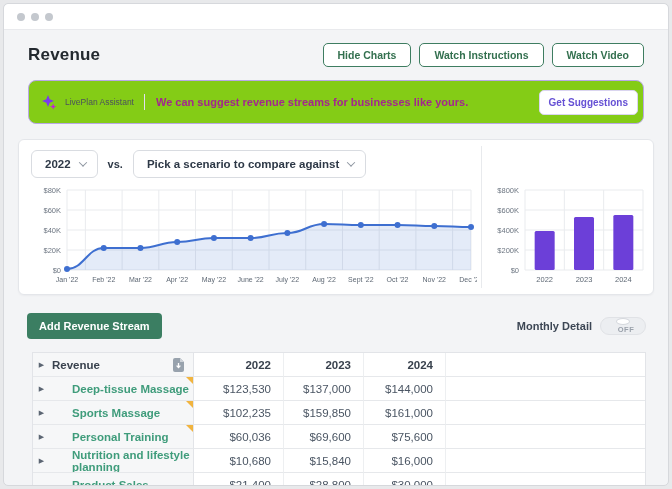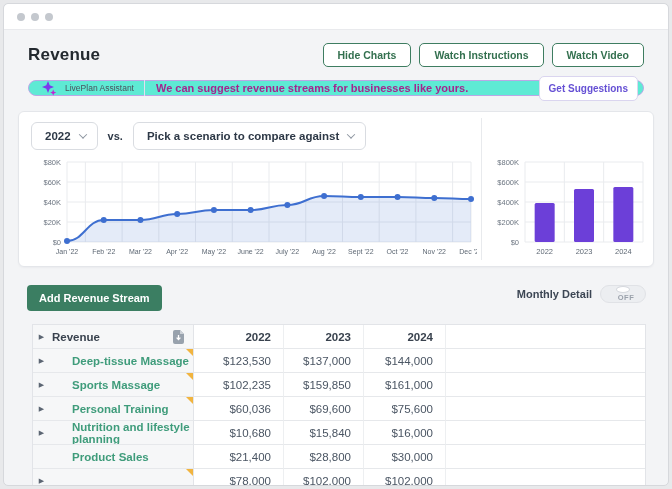--- a/index.html
+++ b/index.html
@@ -23,22 +23,22 @@
   .page-header{display:flex;justify-content:space-between;align-items:center;margin:13px 24px 0 24px;}
   .page-title{font-size:17px;font-weight:bold;color:#23292f;letter-spacing:.2px;}
   .header-actions{display:flex;gap:8px;}
   .hdr-btn{
     background:#fff;border:1.5px solid #3e7d61;color:#33704f;font-weight:bold;
     font-size:10.5px;padding:5px 14px;border-radius:5px;cursor:pointer;
     font-family:inherit;
   }
 
   .assistant-banner{
-    margin:13px 24px 0 24px;height:16px;border:1.5px solid #b9a8e6;border-radius:8px;
-    background:#5eead4;display:flex;align-items:center;padding:0 5px 0 12px;
+    margin:13px 24px 0 24px;height:44px;border:1.5px solid #b9a8e6;border-radius:8px;
+    background:#84cc16;display:flex;align-items:center;padding:0 5px 0 12px;
   }
   .sparkle{display:flex;align-items:center;}
   .assistant-label{font-size:8.5px;color:#4c515c;margin:0 10px 0 7px;white-space:nowrap;}
   .banner-divider{width:1px;height:16px;background:#e3def0;margin-right:11px;}
   .assistant-message{font-size:11px;font-weight:bold;color:#a3268e;flex:1;}
   .suggestions-btn{
     background:#fff;border:1px solid #dad5ef;border-radius:5px;color:#6550d4;
     font-size:10px;font-weight:bold;padding:6px 9px;cursor:pointer;font-family:inherit;
   }
 
@@ -52,21 +52,21 @@
     height:28px;background:#fff;border:1px solid #d9dce1;border-radius:6px;
     display:inline-flex;align-items:center;gap:9px;padding:0 11px 0 13px;
     font-weight:bold;font-size:11.5px;color:#2e3947;cursor:pointer;font-family:inherit;
   }
   .chev{width:6px;height:6px;border-right:1.5px solid #8d95a0;border-bottom:1.5px solid #8d95a0;
     transform:rotate(45deg) translate(-1px,-1px);}
   .vs{font-weight:bold;font-size:11px;color:#2e3947;}
   .v-divider{width:1px;background:#e8eaed;margin:6px 0;}
   .chart-right{width:176px;display:flex;justify-content:center;align-items:flex-start;padding-top:42px;}
 
-  .table-toolbar{margin:18px 22px 0 23px;display:flex;justify-content:space-between;align-items:flex-start;}
+  .table-toolbar{margin:18px 22px 0 23px;display:flex;justify-content:space-between;align-items:center;}
   .add-btn{
     background:#3b7e62;color:#fff;border:none;border-radius:4px;font-weight:bold;
     font-size:11px;padding:7px 12px;cursor:pointer;font-family:inherit;
   }
   .monthly{display:flex;align-items:center;gap:8px;font-size:11px;font-weight:bold;color:#3c4654;padding-left:11px;}
   .toggle{
     width:46px;height:18px;background:#eceef1;border:1px solid #e0e2e6;border-radius:9px;
     display:flex;align-items:center;padding:0 1px;cursor:pointer;flex-direction:column;
   }
   .knob{width:14px;height:14px;background:#fff;border:1px solid #d5d8dd;border-radius:50%;}

